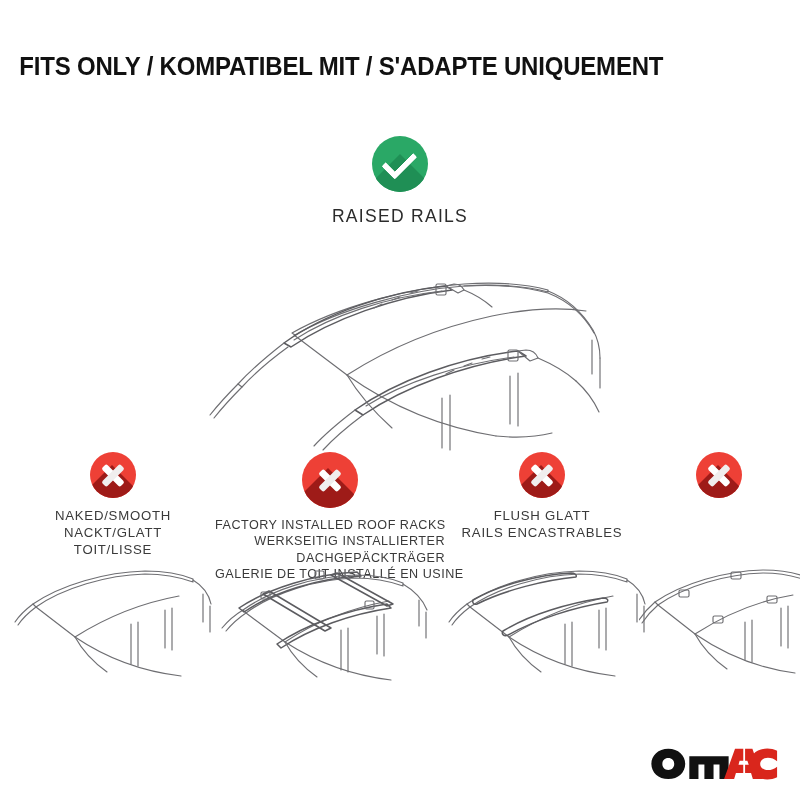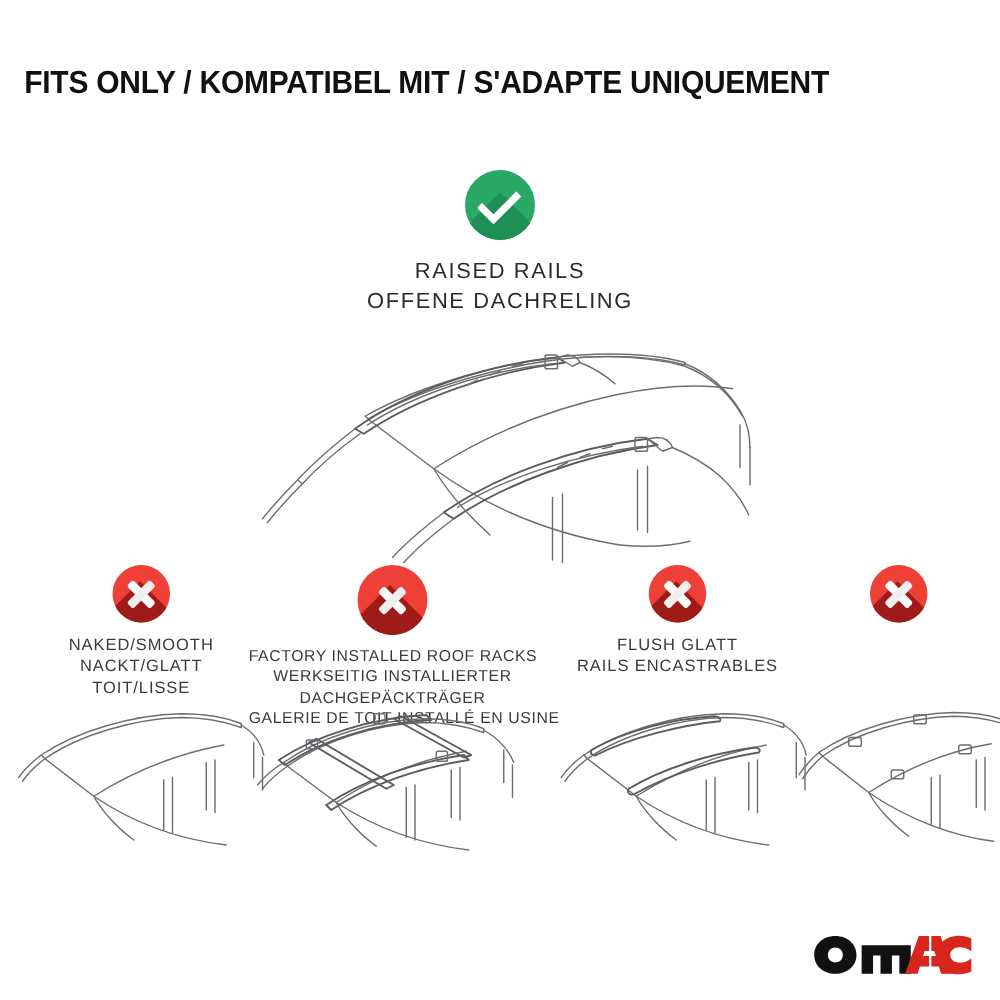--- a/index.html
+++ b/index.html
@@ -102,21 +102,21 @@
     left: 0;
     width: 800px;
     height: 240px;
   }
   .col {
     position: absolute;
     top: 0;
     text-align: center;
   }
   .col-0 { left: 13px;  width: 200px; }
-  .col-1 { left: 199px; width: 230px; }
+  .col-1 { left: 215px; width: 230px; text-align: right; }
   .col-2 { left: 447px; width: 190px; }
   .col-3 { left: 639px; width: 160px; }
 
   .badge-circle.no { background: #ee4036; }
   .badge-circle.no .shadow {
     position: absolute;
     left: 26px;
     top: 16px;
     width: 46px;
     height: 46px;
@@ -194,21 +194,20 @@
 
 <div class="hero">
 
   <div class="badge-circle ok">
     <div class="shadow"></div>
     <div class="check-mark"></div>
   </div>
 
   <div class="hero-labels">
     <div>RAISED RAILS</div>
-    <div>OFFENE DACHRELING</div>
   </div>
 </div>
 
 <div class="hero-illustration">
   <svg viewBox="0 0 410 175" width="410" height="175">
 
     <path class="ln" d="M96 55 C140 30 210 10 268 6 C300 4 330 6 352 12 L352 14 C330 8 300 6 268 8 C212 12 142 32 99 57 Z"></path>
     <path class="ln" d="M98 57 L151 97 C200 132 250 150 300 158"></path>
     <path class="ln" d="M352 13 C370 20 386 34 397 52 C402 61 404 72 404 80"></path>
     <path class="ln" d="M268 8 C300 6 330 9 352 15 C372 23 388 37 398 55"></path>

